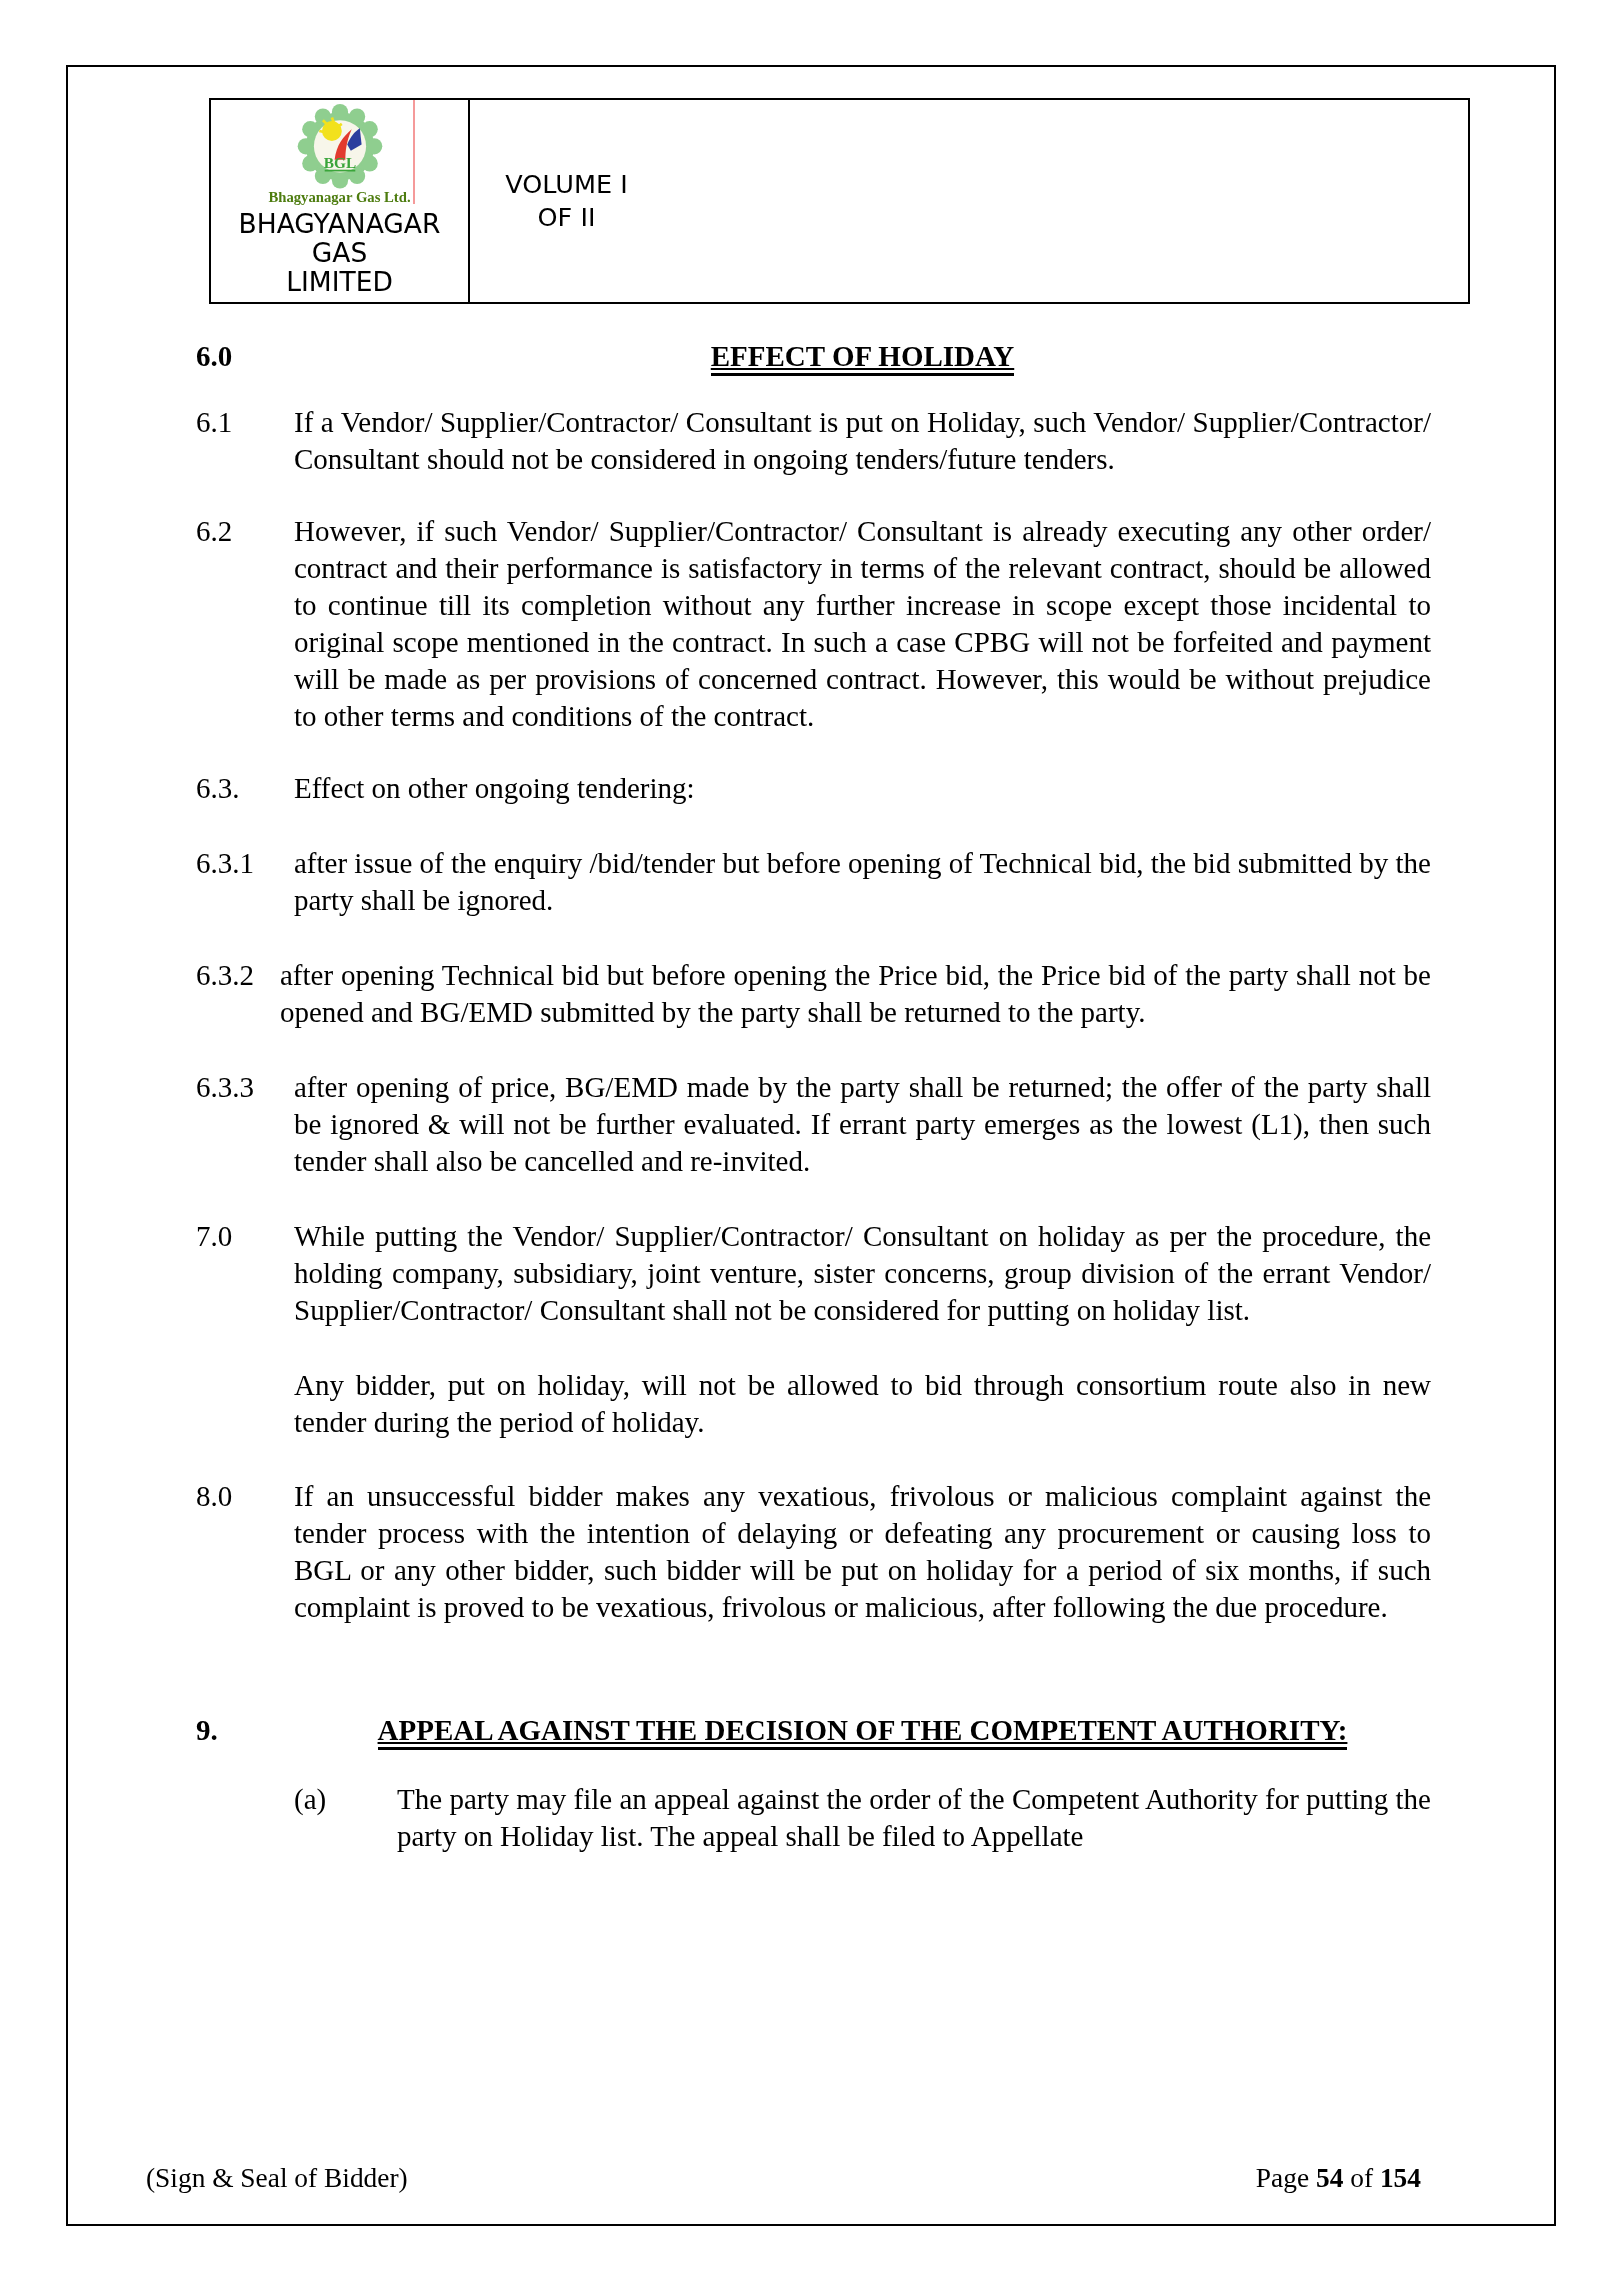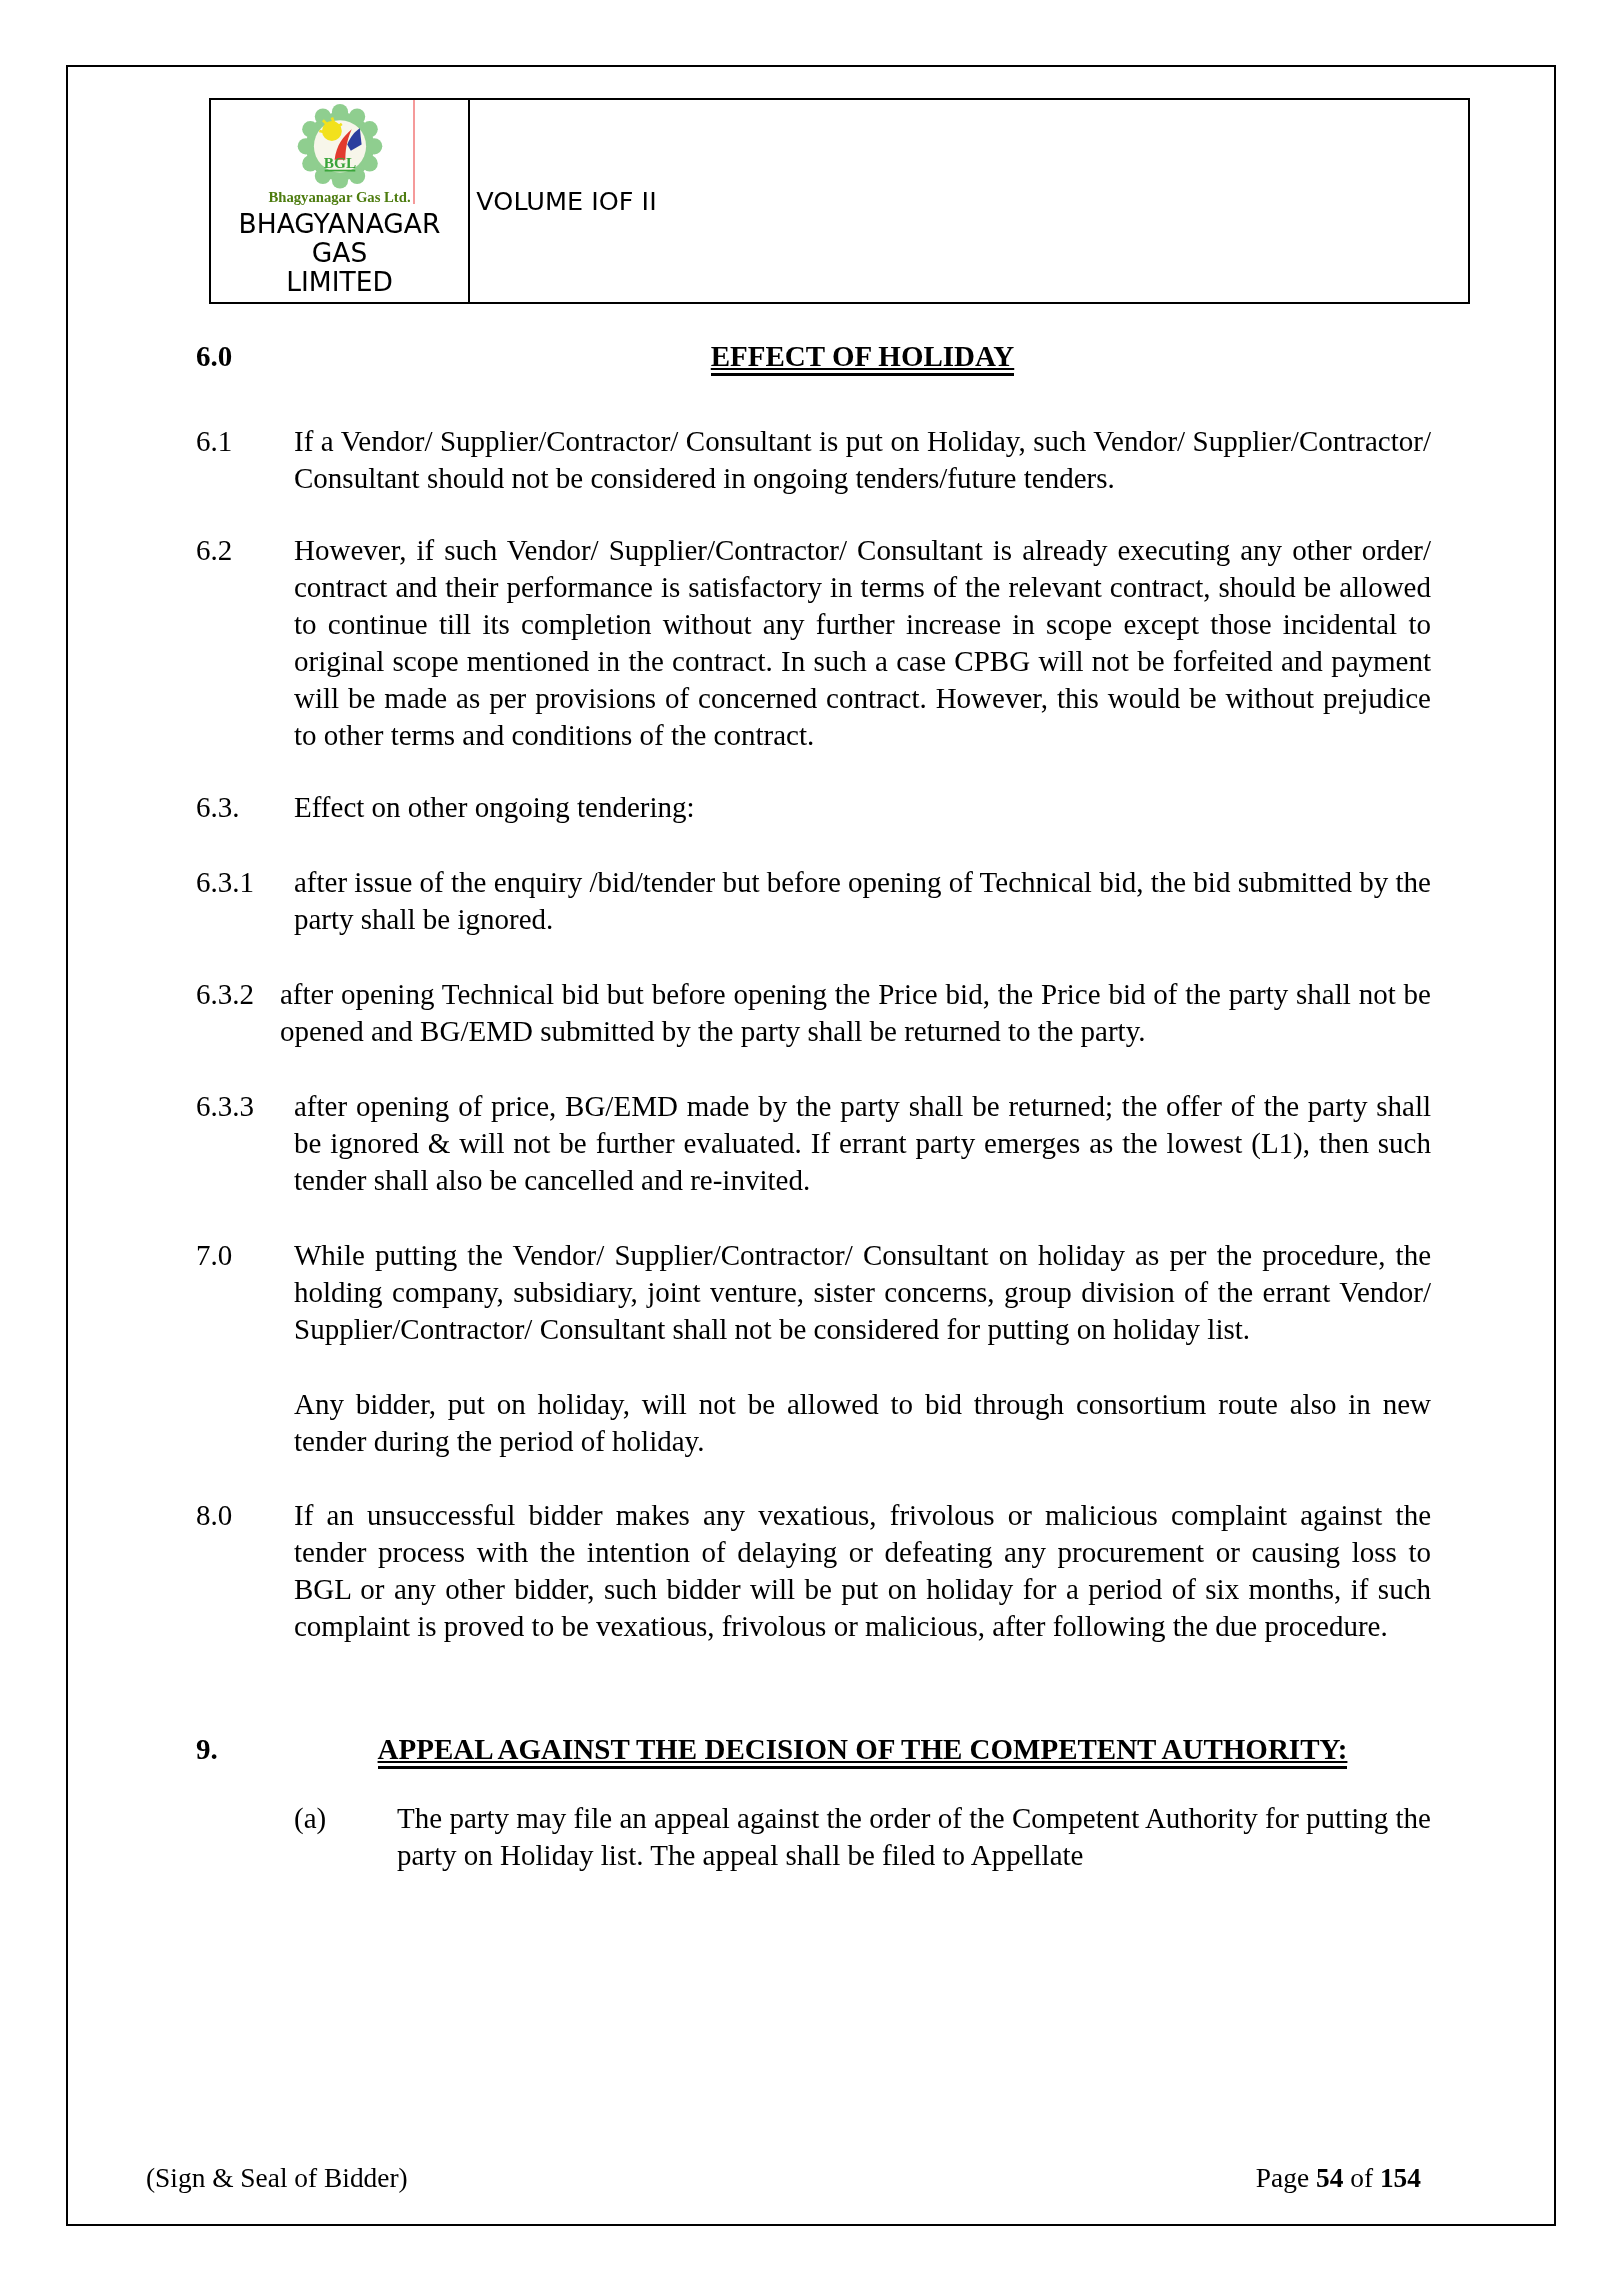--- a/index.html
+++ b/index.html
@@ -35,39 +35,39 @@
     flex:1;border-right:2px solid #000;box-sizing:border-box;
     padding:4.9px 12.7px 0 12.7px;
   }
   .title-main{
     font-size:28px;line-height:35px;text-align:justify;
   }
   .title-bidno{
     font-size:28px;line-height:35px;text-align:center;
   }
   .volume-cell{
-    width:193px;flex-shrink:0;display:flex;flex-direction:row;
+    width:193px;flex-shrink:0;display:flex;flex-direction:column;
     justify-content:center;align-items:center;
     font-size:25.5px;line-height:33px;
   }
   
   .content{
     position:absolute;left:196px;top:338px;width:1237px;
     font-size:29px;line-height:37px;
   }
   .para{display:flex;margin:0 0 37px 0;}
   .para .num{width:98px;flex-shrink:0;}
   .para .txt{width:1137px;text-align:justify;}
   .para.p632 .num{width:84px;}
   .para.p632 .txt{width:1151px;}
   .para.nonum .txt{width:1137px;}
   .para.sub{margin-left:98px;}
   .para.sub .num{width:103px;}
   .para.sub .txt{width:1034px;}
-  .heading-row{margin-bottom:48px;}
+  .heading-row{margin-bottom:29px;}
   .heading-row .num{font-weight:bold;}
   .heading-row .txt{text-align:center;text-decoration:underline;}
   .heading-row .txt span{
     font-weight:bold;border-bottom:3.9px solid #000;padding-bottom:1px;display:inline;
   }
   .mb36{margin-bottom:35px;}
   .mb39{margin-bottom:38px;}
   .gap-before-9{margin-top:86px;margin-bottom:32px;}
   
   .footer{

